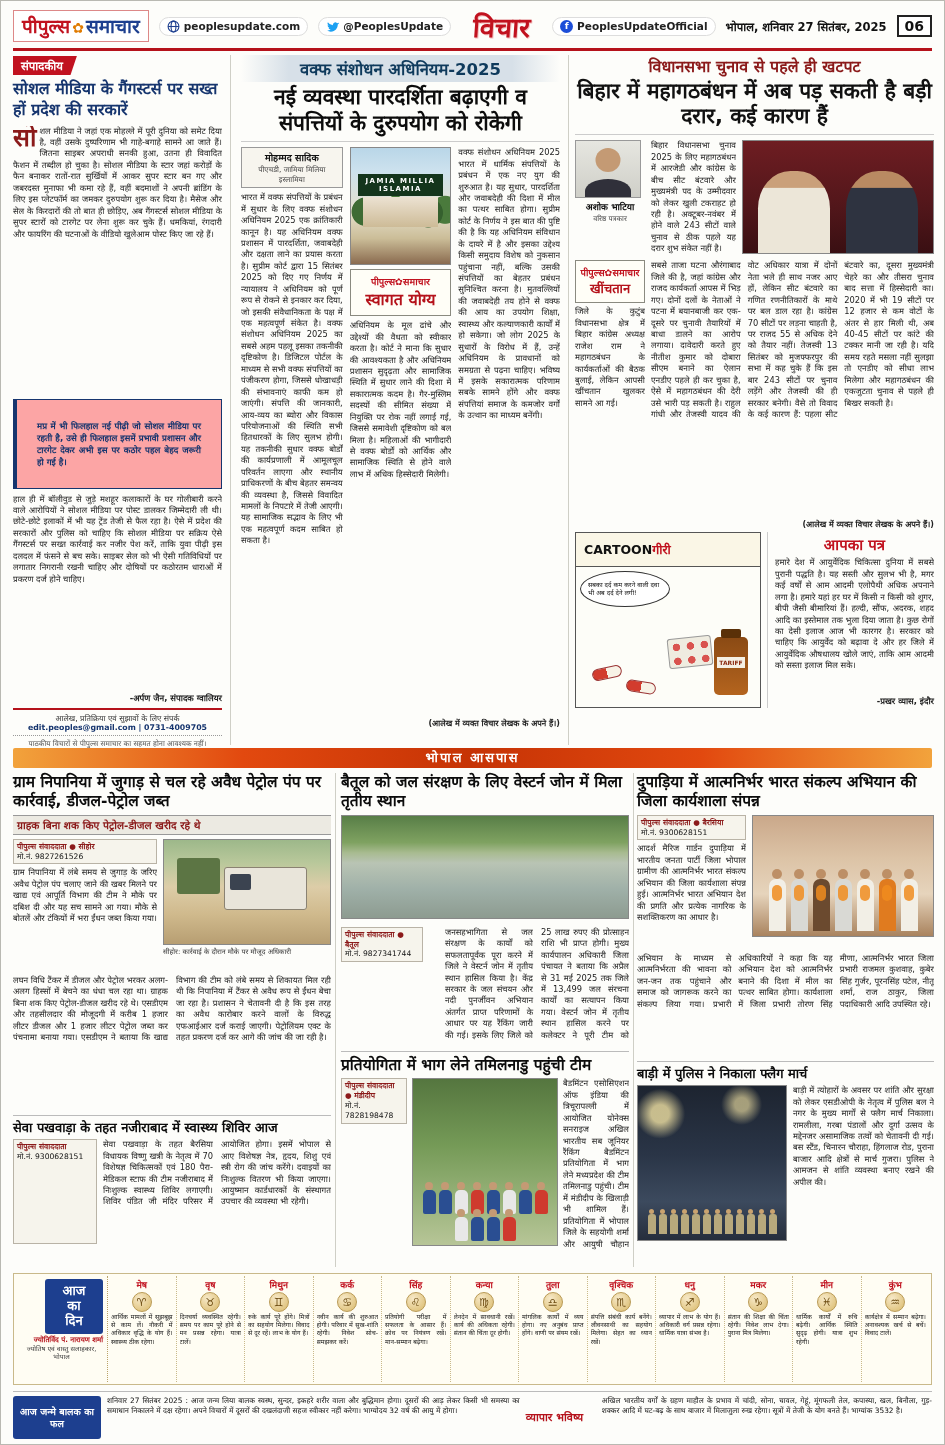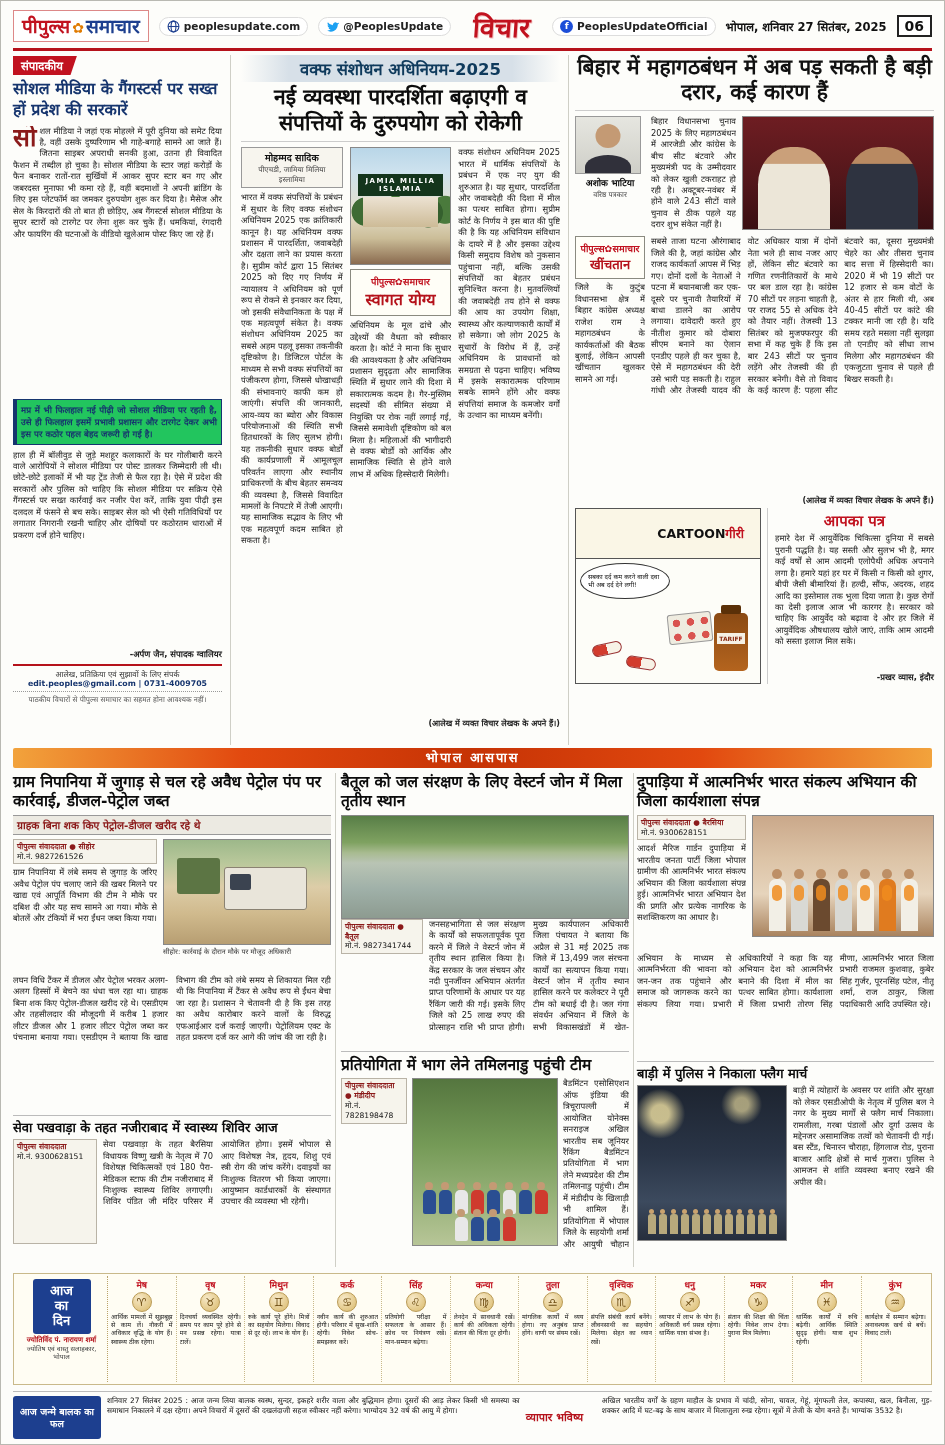--- a/index.html
+++ b/index.html
@@ -27,21 +27,21 @@
 .caption{font-size:7px;color:#333;padding-top:2px}
 .meta{border:1px solid #b9b3a6;background:#f6f4ec;padding:2px 3px;font-size:7.6px;line-height:1.3;margin-bottom:3px}
 .meta .m1{font-weight:bold;color:#8b1a1a}
 .photo{position:relative;overflow:hidden;border:1px solid #888}
 
 .ed{left:12px;top:54px;width:218px;height:690px;padding-right:8px;border-right:1px solid #cfcfc6}
 .ed-label{display:inline-block;background:#c1121f;color:#fff;font-size:11.5px;font-weight:bold;padding:2px 14px 2px 8px;clip-path:polygon(0 0,100% 0,90% 100%,0 100%);margin-bottom:4px}
 .ed-head{font-size:16px;line-height:1.3;font-weight:bold;color:#16356e;margin-bottom:5px}
 .ed-body{height:268px;overflow:hidden}
 .dropcap{float:left;font-size:25px;line-height:.95;font-weight:bold;color:#8b1a1a;padding-right:3px}
-.ed-high{border:1px solid #16356e;border-left:4px solid #16356e;background:#22c55e;color:#16356e;font-size:8.6px;font-weight:bold;text-align:justify;padding:4px;margin:5px 0}
+.ed-high{border:1px solid #16356e;border-left:4px solid #16356e;background:#fca5a5;color:#16356e;font-size:8.6px;font-weight:bold;text-align:justify;padding:20px;margin:5px 0}
 .ed-body2{height:196px}
 .ed-foot{border-top:2px solid #b5121b;margin-top:5px;padding-top:3px;font-size:7.8px;text-align:center;color:#333}
 .ed-mail{color:#16356e;font-weight:bold}
 .ed-disc{border-top:1px dotted #999;margin-top:3px;padding-top:2px;font-size:7.3px;color:#555}
 
 .wa{left:234px;top:54px;width:334px;height:690px;padding:0 8px 0 6px;border-right:1px solid #cfcfc6}
 .wa-kick{font-size:16.5px;font-weight:bold;color:#0f3a5c;text-align:center;padding:2px 0;background:linear-gradient(90deg,rgba(215,224,232,0),#d7e0e8 15%,#d7e0e8 85%,rgba(215,224,232,0));margin-bottom:3px}
 .wa-head{font-size:21px;line-height:1.22;font-weight:bold;text-align:center;color:#0c0c0c;margin-bottom:5px}
 .wa-cols{display:flex;gap:7px;height:574px;border-top:1px solid #ccc;padding-top:5px}
 .wa-c{flex:1;display:flex;flex-direction:column;gap:4px;overflow:hidden}
@@ -72,21 +72,21 @@
 .photo-pol .fig{position:absolute;bottom:0;width:38%;height:74%;border-radius:45% 45% 0 0}
 .photo-pol .f1{left:8%;background:linear-gradient(180deg,#caa07a 0%,#caa07a 20%,#ece6d8 21%)}
 .photo-pol .f2{right:8%;background:linear-gradient(180deg,#b98a62 0%,#b98a62 20%,#2e3340 21%)}
 .bi-row2{display:flex;gap:6px;height:256px;margin-top:4px}
 .bi-left2{width:70px;flex:0 0 auto;display:flex;flex-direction:column;gap:3px}
 .bi-left2 .badge-label{font-size:13px}
 .bi-bottom{flex:1;column-count:3;column-gap:7px}
 .bi-row3{display:flex;gap:6px;height:176px;margin-top:3px}
 
 .cartoon{width:186px;flex:0 0 auto;border:1.5px solid #555;display:flex;flex-direction:column;background:#fdfdf8}
-.cartoon-head{font-size:12.5px;font-weight:bold;text-align:right;padding:16px;border-bottom:1px solid #555;background:#faf6e6}
+.cartoon-head{font-size:12.5px;font-weight:bold;text-align:left;padding:8px;border-bottom:1px solid #555;background:#faf6e6}
 .cartoon-art{flex:1;position:relative}
 .bubble{position:absolute;left:4px;top:4px;width:90px;font-size:6.4px;line-height:1.25;border:1px solid #333;border-radius:50%;padding:9px 7px;background:#fff}
 .bottle{position:absolute;right:12px;bottom:12px;width:34px;height:58px;background:linear-gradient(180deg,#8a4a14,#b4641e);border-radius:5px}
 .bottle::before{content:"";position:absolute;top:-8px;left:7px;width:20px;height:9px;background:#5a3008;border-radius:2px}
 .bottle-label{position:absolute;left:3px;right:3px;top:20px;background:#f5f0e4;color:#8a2a10;font-size:6px;font-weight:bold;text-align:center;padding:2px 0}
 .pill{position:absolute;width:30px;height:12px;border-radius:7px;background:linear-gradient(90deg,#d23c2e 50%,#f7f2e6 50%);border:1px solid #933}
 .pill.p1{left:16px;bottom:28px;transform:rotate(-12deg)}
 .pill.p2{left:50px;bottom:14px;transform:rotate(9deg)}
 .blister{position:absolute;left:92px;bottom:40px;width:44px;height:30px;border:1px solid #999;border-radius:3px;transform:rotate(-6deg);background:radial-gradient(circle at 8px 8px,#d9534f 3.5px,transparent 4px),radial-gradient(circle at 22px 8px,#d9534f 3.5px,transparent 4px),radial-gradient(circle at 36px 8px,#d9534f 3.5px,transparent 4px),radial-gradient(circle at 8px 22px,#d9534f 3.5px,transparent 4px),radial-gradient(circle at 22px 22px,#d9534f 3.5px,transparent 4px),radial-gradient(circle at 36px 22px,#d9534f 3.5px,transparent 4px),#efece0}
 .letters{flex:1;border-left:1px solid #ccc;padding:2px 0 2px 7px;display:flex;flex-direction:column}
@@ -107,21 +107,21 @@
 .photo-truck .truck{position:absolute;left:36%;top:26%;width:50%;height:42%;background:#e9e5da;border-radius:3px;border:1px solid #8a8272}
 .photo-truck .truck::before{content:"";position:absolute;left:6%;top:14%;width:26%;height:40%;background:#3b4350;border-radius:2px}
 .photo-truck .tarp{position:absolute;left:8%;top:18%;width:26%;height:34%;background:#5c7544;border-radius:3px}
 .pet-body{column-count:2;column-gap:8px;height:152px;margin-top:4px}
 .seva{left:12px;top:1114px;width:318px;height:152px;border-top:1px solid #bbb;padding-top:4px}
 .seva-row{display:flex;gap:6px;height:108px;margin-top:2px}
 .seva-row .meta{width:84px;flex:0 0 auto}
 .seva-row .body-txt{flex:1;column-count:2;column-gap:8px}
 .betul{left:340px;top:772px;width:288px;height:274px}
 .photo-river{height:104px;background:linear-gradient(180deg,#587e47 0%,#7fa261 26%,#a8bb90 36%,#b9c4b4 46%,#9fb0a8 72%,#8d9b90 100%)}
-.bet-row{display:flex;gap:6px;height:118px;margin-top:0}
+.bet-row{display:flex;gap:22px;height:118px;margin-top:8px}
 .bet-row .metacol{width:82px;flex:0 0 auto}
 .bet-row .body-txt{flex:1;column-count:2;column-gap:8px}
 .tamil{left:340px;top:1050px;width:288px;height:216px;border-top:1px solid #bbb;padding-top:4px}
 .tam-row{display:flex;gap:5px;height:172px;margin-top:2px}
 .tam-left{width:66px;flex:0 0 auto}
 .photo-team{width:146px;height:168px;flex:0 0 auto;background:linear-gradient(180deg,#55763f 0%,#759a57 40%,#97b279 72%,#b7c597 100%);display:flex;flex-wrap:wrap;align-content:flex-end;justify-content:center;gap:3px;padding:4px}
 .tp{width:13px;height:24px;border-radius:5px 5px 2px 2px;position:relative;background:#2a4e92}
 .tp::before{content:"";position:absolute;top:-8px;left:2.5px;width:8px;height:8px;border-radius:50%;background:#c49a74}
 .tp:nth-child(3n){background:#e8e8e8}
 .tp:nth-child(4n){background:#cf3a2e}
@@ -137,21 +137,21 @@
 .wp:nth-child(odd){background:#f2efe6}.wp:nth-child(even){background:#d9d9d4}.wp:nth-child(3){background:#6b4a2f}.wp:nth-child(6){background:#e07b1f}
 .dup-body{column-count:3;column-gap:7px;height:110px;margin-top:4px}
 .flag{left:636px;top:1060px;width:297px;height:206px;border-top:1px solid #bbb;padding-top:4px}
 .flag-row{display:flex;gap:6px;height:160px;margin-top:2px}
 .photo-police{width:150px;height:156px;flex:0 0 auto;background:radial-gradient(circle at 15% 18%,rgba(255,238,170,.75) 5%,transparent 14%),radial-gradient(circle at 70% 12%,rgba(255,238,170,.6) 4%,transparent 12%),linear-gradient(180deg,#1d2430 0%,#2a3547 45%,#3c4a5e 75%,#262e3c 100%);display:flex;align-items:flex-end;justify-content:center;gap:3px;padding:6px}
 .pp{width:8px;height:20px;background:#b8a97c;border-radius:3px 3px 0 0;position:relative}
 .pp::before{content:"";position:absolute;top:-5px;left:1.5px;width:5px;height:5px;border-radius:50%;background:#caa36f}
 .flag-row .body-txt{flex:1}
 
 .horo{left:12px;right:12px;top:1272px;height:112px;display:flex;border:1px solid #c9b98a;background:#fffdf3;padding:2px}
-.horo-left{width:92px;flex:0 0 auto;padding:3px 4px;border-right:1px dotted #b9a26a;display:flex;flex-direction:column;align-items:center;gap:2px}
+.horo-left{width:92px;flex:0 0 auto;padding:3px 4px;border-right:1px dotted #b9a26a;display:flex;flex-direction:column;align-items:flex-end;gap:2px}
 .horo-title{background:#1d3f8f;color:#fff;font-weight:bold;font-size:13px;width:58px;text-align:center;line-height:1.15;padding:5px 0;border-radius:3px;display:flex;flex-direction:column}
 .astro{font-size:7px;font-weight:bold;color:#b5121b;text-align:center;line-height:1.2}
 .astro2{font-size:6.6px;color:#333;text-align:center;line-height:1.2}
 .zsign{flex:1;padding:2px 3px;border-right:1px dotted #c9b98a;display:flex;flex-direction:column;align-items:center;gap:1px;overflow:hidden}
 .zsign:last-child{border-right:none}
 .sign-name{font-size:9px;font-weight:bold;color:#c1121f}
 .sign-icon{width:20px;height:20px;border-radius:50%;background:radial-gradient(circle at 35% 30%,#f7e9c8,#d9b96a);border:1px solid #b99a55;display:flex;align-items:center;justify-content:center;font-size:11px;color:#6b4a10;flex:0 0 auto}
 .sign-txt{font-size:6.3px;line-height:1.3;text-align:justify;color:#222;overflow:hidden}
 
 .bstrip{left:12px;right:12px;top:1390px;height:48px;display:flex;gap:6px;border-top:1px solid #bbb;padding-top:4px}
@@ -241,20 +241,21 @@
         <div class="body-txt">अधिनियम के मूल ढांचे और उद्देश्यों की वैधता को स्वीकार करता है। कोर्ट ने माना कि सुधार की आवश्यकता है और अधिनियम प्रशासन सुदृढ़ता और सामाजिक स्थिति में सुधार लाने की दिशा में सकारात्मक कदम है। गैर-मुस्लिम सदस्यों की सीमित संख्या में नियुक्ति पर रोक नहीं लगाई गई, जिससे समावेशी दृष्टिकोण को बल मिला है। महिलाओं की भागीदारी से वक्फ बोर्डों को आर्थिक और सामाजिक स्थिति से होने वाले लाभ में अधिक हिस्सेदारी मिलेगी।</div>
       </div>
       <div class="wa-c">
         <div class="body-txt">वक्फ संशोधन अधिनियम 2025 भारत में धार्मिक संपत्तियों के प्रबंधन में एक नए युग की शुरुआत है। यह सुधार, पारदर्शिता और जवाबदेही की दिशा में मील का पत्थर साबित होगा। सुप्रीम कोर्ट के निर्णय ने इस बात की पुष्टि की है कि यह अधिनियम संविधान के दायरे में है और इसका उद्देश्य किसी समुदाय विशेष को नुकसान पहुंचाना नहीं, बल्कि उसकी संपत्तियों का बेहतर प्रबंधन सुनिश्चित करना है। मुतवल्लियों की जवाबदेही तय होने से वक्फ की आय का उपयोग शिक्षा, स्वास्थ्य और कल्याणकारी कार्यों में हो सकेगा। जो लोग 2025 के सुधारों के विरोध में हैं, उन्हें अधिनियम के प्रावधानों को समग्रता से पढ़ना चाहिए। भविष्य में इसके सकारात्मक परिणाम सबके सामने होंगे और वक्फ संपत्तियां समाज के कमजोर वर्गों के उत्थान का माध्यम बनेंगी।</div>
       </div>
     </div>
     <div class="closing">(आलेख में व्यक्त विचार लेखक के अपने हैं।)</div>
   </section>
 
   <section class="abs bi">
+    <div class="bi-kick">विधानसभा चुनाव से पहले ही खटपट</div>
     <h1 class="bi-head">बिहार में महागठबंधन में अब पड़ सकती है बड़ी दरार, कई कारण हैं</h1>
     <div class="bi-top">
       <div class="bi-left">
         <div class="portrait"></div>
         <div class="bi-auth-name">अशोक भाटिया</div>
         <div class="bi-auth-desc">वरिष्ठ पत्रकार</div>
       </div>
       <div class="bi-mid body-txt">बिहार विधानसभा चुनाव 2025 के लिए महागठबंधन में आरजेडी और कांग्रेस के बीच सीट बंटवारे और मुख्यमंत्री पद के उम्मीदवार को लेकर खुली टकराहट हो रही है। अक्टूबर-नवंबर में होने वाले 243 सीटों वाले चुनाव से ठीक पहले यह दरार शुभ संकेत नहीं है।</div>
       <div class="photo photo-pol">
         <div class="fig f1"></div>

